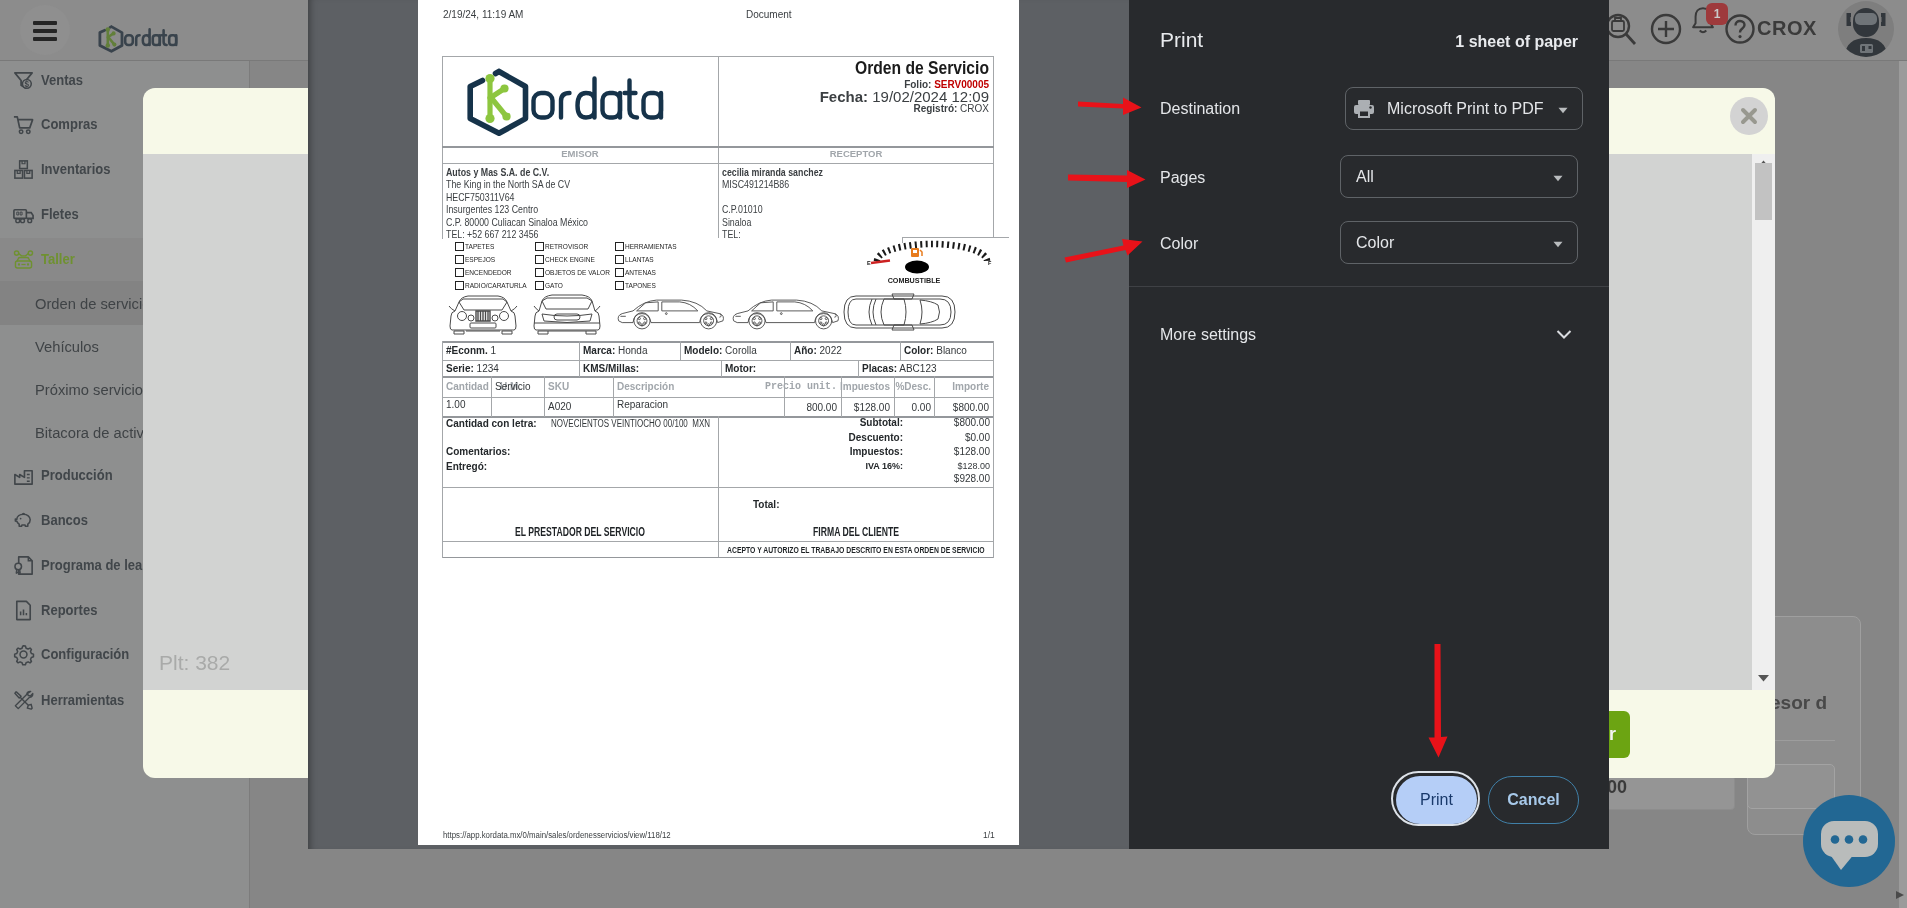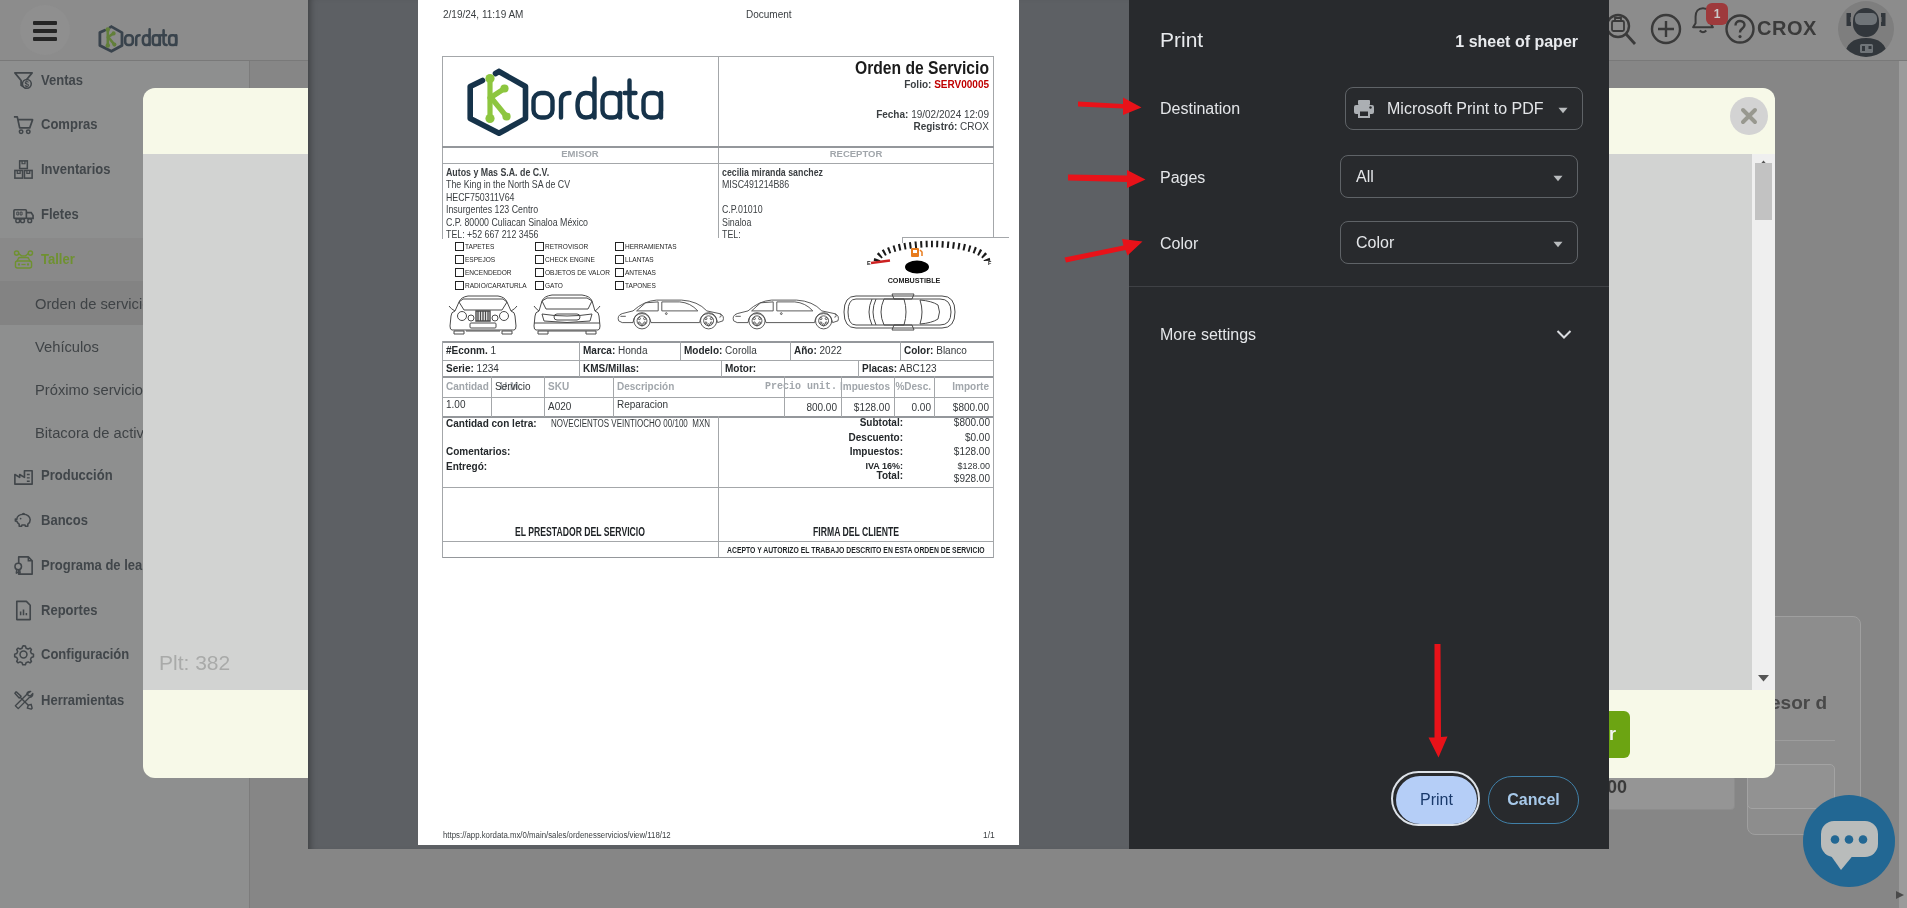--- a/index.html
+++ b/index.html
@@ -257,21 +257,21 @@
       <path d="M202 93 L202 117.5"></path>
       <path d="M211.5 80.5 L211.5 110 Q211.5 117.5 219 117.5 M206.5 93 L217.5 93"></path>
       <rect x="225.5" y="93" width="17.5" height="24.5" rx="7"></rect>
       <path d="M243 93 L243 117.5"></path>
     </g>
   </svg>
 
   <div class="abs" style="right:30px;top:59px;width:260px;text-align:right;">
     <div style="font-size:18px;line-height:19px;font-weight:bold;color:#1b1b1b;transform:scaleX(0.87);transform-origin:right center;">Orden de Servicio</div>
     <div style="font-size:10px;line-height:12px;margin-top:1px;"><b>Folio: </b><b style="color:#c00000;">SERV00005</b></div>
-    <div style="font-size:10px;line-height:12px;margin-top:18px;"><b>Fecha: </b>19/02/2024 12:09</div>
+    <div style="font-size:15px;line-height:12px;"><b>Fecha: </b>19/02/2024 12:09</div>
     <div style="font-size:10px;line-height:12px;"><b>Registró: </b>CROX</div>
   </div>
   <div class="abs" style="left:24px;top:148px;width:276px;text-align:center;font-size:9.5px;font-weight:bold;color:#a1a6ab;">EMISOR</div>
   <div class="abs" style="left:300px;top:148px;width:276px;text-align:center;font-size:9.5px;font-weight:bold;color:#a1a6ab;">RECEPTOR</div>
   <div class="abs" style="left:28px;top:166px;font-size:10.5px;line-height:12.4px;transform:scaleX(0.84);transform-origin:left top;">
     <b>Autos y Mas S.A. de C.V.</b><br>The King in the North SA de CV<br>HECF750311V64<br>Insurgentes 123 Centro<br>C.P. 80000 Culiacan Sinaloa México<br>TEL: +52 667 212 3456
   </div>
   <div class="abs" style="left:304px;top:166px;font-size:10.5px;line-height:12.4px;transform:scaleX(0.84);transform-origin:left top;">
     <b>cecilia miranda sanchez</b><br>MISC491214B86<br>&nbsp;<br>C.P.01010<br>Sinaloa<br>TEL:
   </div>
@@ -464,21 +464,21 @@
     <div class="t" style="left:28px;top:446px;"><b>Comentarios:</b></div>
     <div class="t" style="left:28px;top:461px;"><b>Entregó:</b></div>
     <div class="t" style="left:335px;top:417px;width:150px;text-align:right;"><b>Subtotal:</b></div>
     <div class="t" style="left:422px;top:417px;width:150px;text-align:right;">$800.00</div>
     <div class="t" style="left:335px;top:431.5px;width:150px;text-align:right;"><b>Descuento:</b></div>
     <div class="t" style="left:422px;top:431.5px;width:150px;text-align:right;">$0.00</div>
     <div class="t" style="left:335px;top:446px;width:150px;text-align:right;"><b>Impuestos:</b></div>
     <div class="t" style="left:422px;top:446px;width:150px;text-align:right;">$128.00</div>
     <div class="t" style="left:335px;top:460.5px;width:150px;text-align:right;font-size:9px;"><b>IVA 16%:</b></div>
     <div class="t" style="left:422px;top:460.5px;width:150px;text-align:right;font-size:9px;">$128.00</div>
-    <div class="t" style="left:335px;top:470px;width:150px;text-align:right;"><b>Total:</b></div>
+    <div class="t" style="left:335px;top:499px;width:150px;text-align:left;"><b>Total:</b></div>
     <div class="t" style="left:422px;top:473px;width:150px;text-align:right;">$928.00</div>
 
     <div class="vl" style="left:300px;top:487px;height:70px;"></div>
     <div class="t" style="left:24px;top:525px;width:276px;text-align:center;font-weight:bold;font-size:12px;color:#1f2326;transform:scaleX(0.72);transform-origin:center;">EL PRESTADOR DEL SERVICIO</div>
     <div class="t" style="left:300px;top:525px;width:276px;text-align:center;font-weight:bold;font-size:12px;color:#1f2326;transform:scaleX(0.72);transform-origin:center;">FIRMA DEL CLIENTE</div>
     <div class="t" style="left:309px;top:545px;font-weight:bold;font-size:9px;color:#1f2326;transform:scaleX(0.76);transform-origin:left top;">ACEPTO Y AUTORIZO EL TRABAJO DESCRITO EN ESTA ORDEN DE SERVICIO</div>
   </div>
   <style>
     .t { position:absolute; font-size:10px; white-space:nowrap; color:#33373a; }
     .t b { color:#24282b; }

